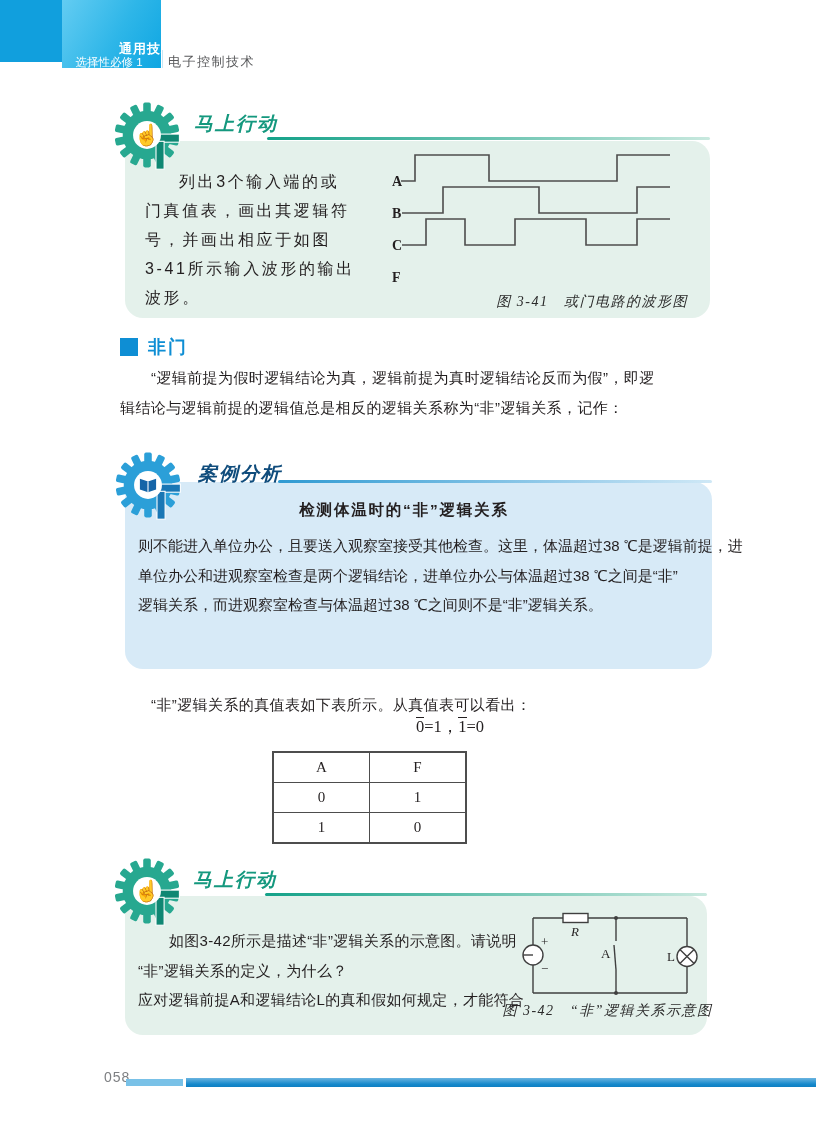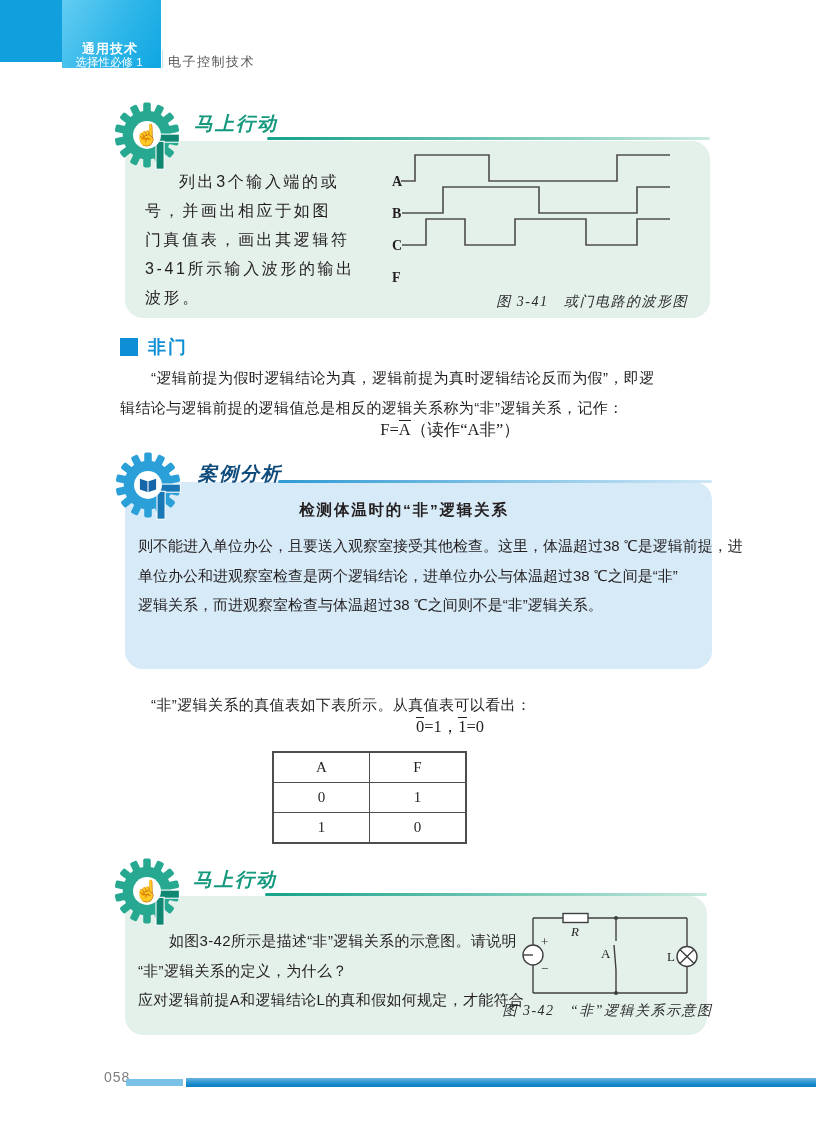--- a/index.html
+++ b/index.html
@@ -5,21 +5,21 @@
   html,body{margin:0;padding:0;background:#fff;}
   #page{position:relative;width:816px;height:1145px;background:#fff;overflow:hidden;
         font-family:"Liberation Sans",sans-serif;color:#231f20;}
   .abs{position:absolute;}
 
   
   .hdr-dark{left:0;top:0;width:62px;height:62px;background:#119fdd;}
   .hdr-light{left:62px;top:0;width:99px;height:68px;
              background:linear-gradient(120deg,#63ccf2 0%,#2eb6e8 55%,#0fa6e2 100%);}
   .hdr-series{left:62px;top:40px;width:76px;text-align:right;color:#fff;
-              font-size:13px;font-weight:bold;letter-spacing:1px;}
+              font-size:13px;font-weight:bold;letter-spacing:1px;padding-left:37px;}
   .hdr-module{left:60px;top:55px;width:98px;text-align:center;color:#fff;font-size:11.5px;}
   .hdr-divider{left:162px;top:50px;width:1px;height:18px;background:#c9e6f4;}
   .hdr-book{left:168px;top:53px;font-size:13px;color:#58595b;letter-spacing:1.5px;}
 
   
   .soft-box{border-radius:18px;}
   .mint{background:#e4f1eb;}
   .blue{background:#d7eaf7;}
   .rule-teal{height:3px;border-radius:2px;background:linear-gradient(90deg,#14a289,#8fd2c2 70%,#c9e9df);}
   .rule-blue{height:2.5px;border-radius:2px;background:linear-gradient(90deg,#2f9ad2,#9fd0ec 70%,#cfe8f6);}
@@ -96,22 +96,22 @@
       </g>
     <circle r="27" fill="#27a890"></circle>
     <rect x="3" y="-1" width="33" height="9" fill="#0f8773" stroke="#fff" stroke-width="1.2"></rect>
     <rect x="10" y="7" width="9" height="31" fill="#0f8773" stroke="#fff" stroke-width="1.2"></rect>
     <circle r="15.5" fill="#ffffff"></circle>
     <text x="0" y="8" text-anchor="middle" font-size="23" fill="#0f7d68">☝</text>
   </svg>
   <div class="abs box-title t-teal" style="left:182px;top:111px;">马上行动</div>
   <div class="abs act1-text" style="left:145px;top:167px;width:255px;white-space:nowrap;">
     <div class="ind">列出3个输入端的或</div>
+    <div>门真值表，画出其逻辑符</div>
     <div>号，并画出相应于如图</div>
-    <div>门真值表，画出其逻辑符</div>
     <div>3-41所示输入波形的输出</div>
     <div>波形。</div>
   </div>
   <div class="abs" style="left:388px;top:149px;width:300px;">
     <svg width="300" height="138">
         <text x="4" y="37" class="wf-label">A</text>
         <polyline points="13,32 27,32 27,6 101,6 101,32 229,32 229,6 282,6" class="wf-line"></polyline>
         <text x="4" y="69" class="wf-label">B</text>
         <polyline points="14,64 55,64 55,38 151,38 151,64 249,64 249,38 282,38" class="wf-line"></polyline>
         <text x="4" y="101" class="wf-label">C</text>
@@ -121,23 +121,20 @@
     <div class="fig-caption" style="margin-top:2px;text-align:right;">图 3-41　或门电路的波形图</div>
   </div>
 
   <div class="abs sec-head" style="left:120px;top:335px;">
     <span class="sec-square"></span>
     <span class="sec-label">非门</span>
   </div>
   <div class="abs cn" style="left:120px;top:363px;width:600px;">
     <div class="ind">“逻辑前提为假时逻辑结论为真，逻辑前提为真时逻辑结论反而为假”，即逻</div>
     <div>辑结论与逻辑前提的逻辑值总是相反的逻辑关系称为“非”逻辑关系，记作：</div>
-  </div>
-  <div class="abs formula" style="left:120px;top:419px;width:660px;">
-    <span>F=</span><span class="ovl">A</span><span>（读作“A非”）</span>
   </div>
 
   <div class="abs soft-box blue" style="left:125px;top:482px;width:587px;height:187px;"></div>
   <div class="abs rule-blue" style="left:278px;top:480px;width:434px;"></div>
   <svg class="abs gear-wrap gear" style="left:112px;top:449px;" viewBox="-40 -40 80 80">
     <g class="teeth">
         <rect x="-4.2" y="-36" width="8.4" height="12" rx="2" fill="#2b9fd8" transform="rotate(0)"></rect>
         <rect x="-4.2" y="-36" width="8.4" height="12" rx="2" fill="#2b9fd8" transform="rotate(25.714285714285715)"></rect>
         <rect x="-4.2" y="-36" width="8.4" height="12" rx="2" fill="#2b9fd8" transform="rotate(51.42857142857143)"></rect>
         <rect x="-4.2" y="-36" width="8.4" height="12" rx="2" fill="#2b9fd8" transform="rotate(77.14285714285714)"></rect>

